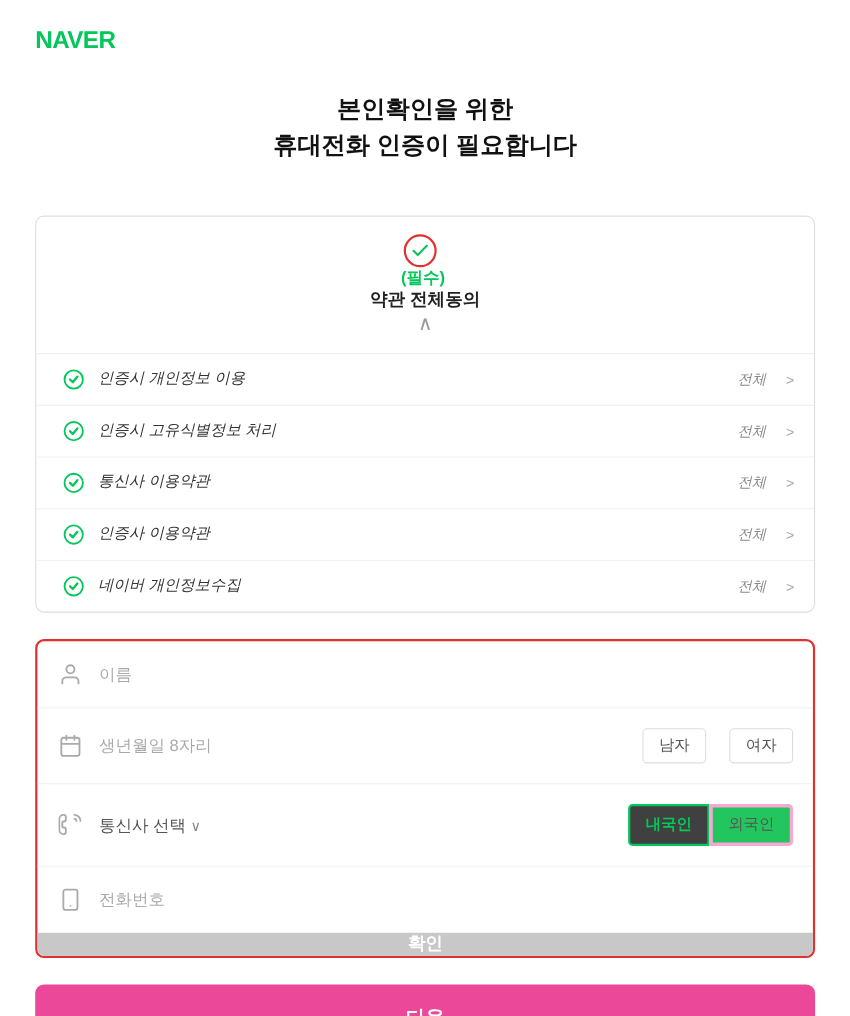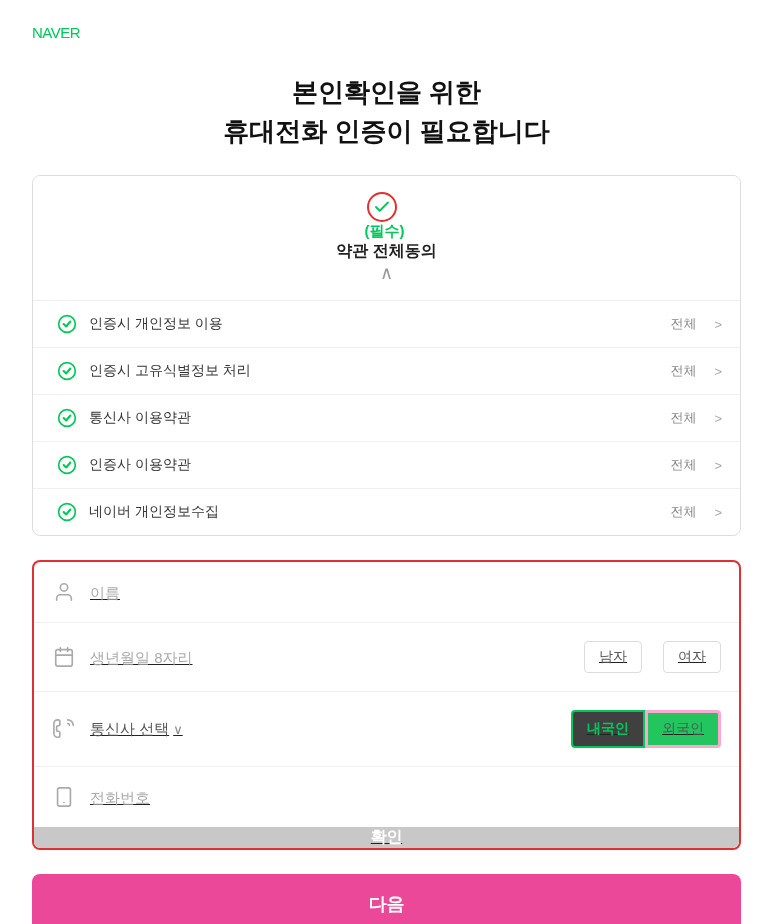--- a/index.html
+++ b/index.html
@@ -10,32 +10,32 @@
       min-height: 924px;
       color: #222;
     }
     .page-wrapper {
       width: 773px;
       min-height: 924px;
       padding: 24px 32px 32px 32px;
       background: #fff;
     }
     .logo {
-      font-size: 15px;
-      font-weight: 400;
+      font-size: 22px;
+      font-weight: 700;
       color: #03c75a;
       letter-spacing: -0.5px;
       margin-bottom: 32px;
     }
     .page-title {
       text-align: center;
-      font-size: 26px;
+      font-size: 22px;
       font-weight: 700;
       line-height: 1.5;
-      margin-bottom: 24px;
+      margin-bottom: 48px;
       color: #111;
     }
 
     
     .terms-section {
       border: 1px solid #ddd;
       border-radius: 8px;
       margin-bottom: 24px;
       overflow: hidden;
     }
@@ -76,24 +76,24 @@
     }
     .chevron-icon {
       font-size: 18px;
       color: #999;
     }
     .terms-list {
       border-top: 1px solid #eee;
     }
     .terms-item {
       display: flex;
-      align-items: center;
       padding: 13px 18px 13px 24px;
       border-bottom: 1px solid #f0f0f0;
       cursor: pointer;
+      font-style: italic;
     }
     .terms-item:last-child {
       border-bottom: none;
     }
     .check-icon {
       width: 20px;
       height: 20px;
       margin-right: 12px;
       flex-shrink: 0;
     }
@@ -113,21 +113,20 @@
       font-size: 13px;
       color: #aaa;
     }
 
     
     .form-section {
       border: 2px solid #e03030;
       border-radius: 8px;
       margin-bottom: 24px;
       overflow: hidden;
-      text-decoration: underline;
     }
     .form-row {
       display: flex;
       align-items: center;
       padding: 18px 18px;
       border-bottom: 1px solid #f0f0f0;
       min-height: 60px;
     }
     .form-row:last-child {
       border-bottom: none;

